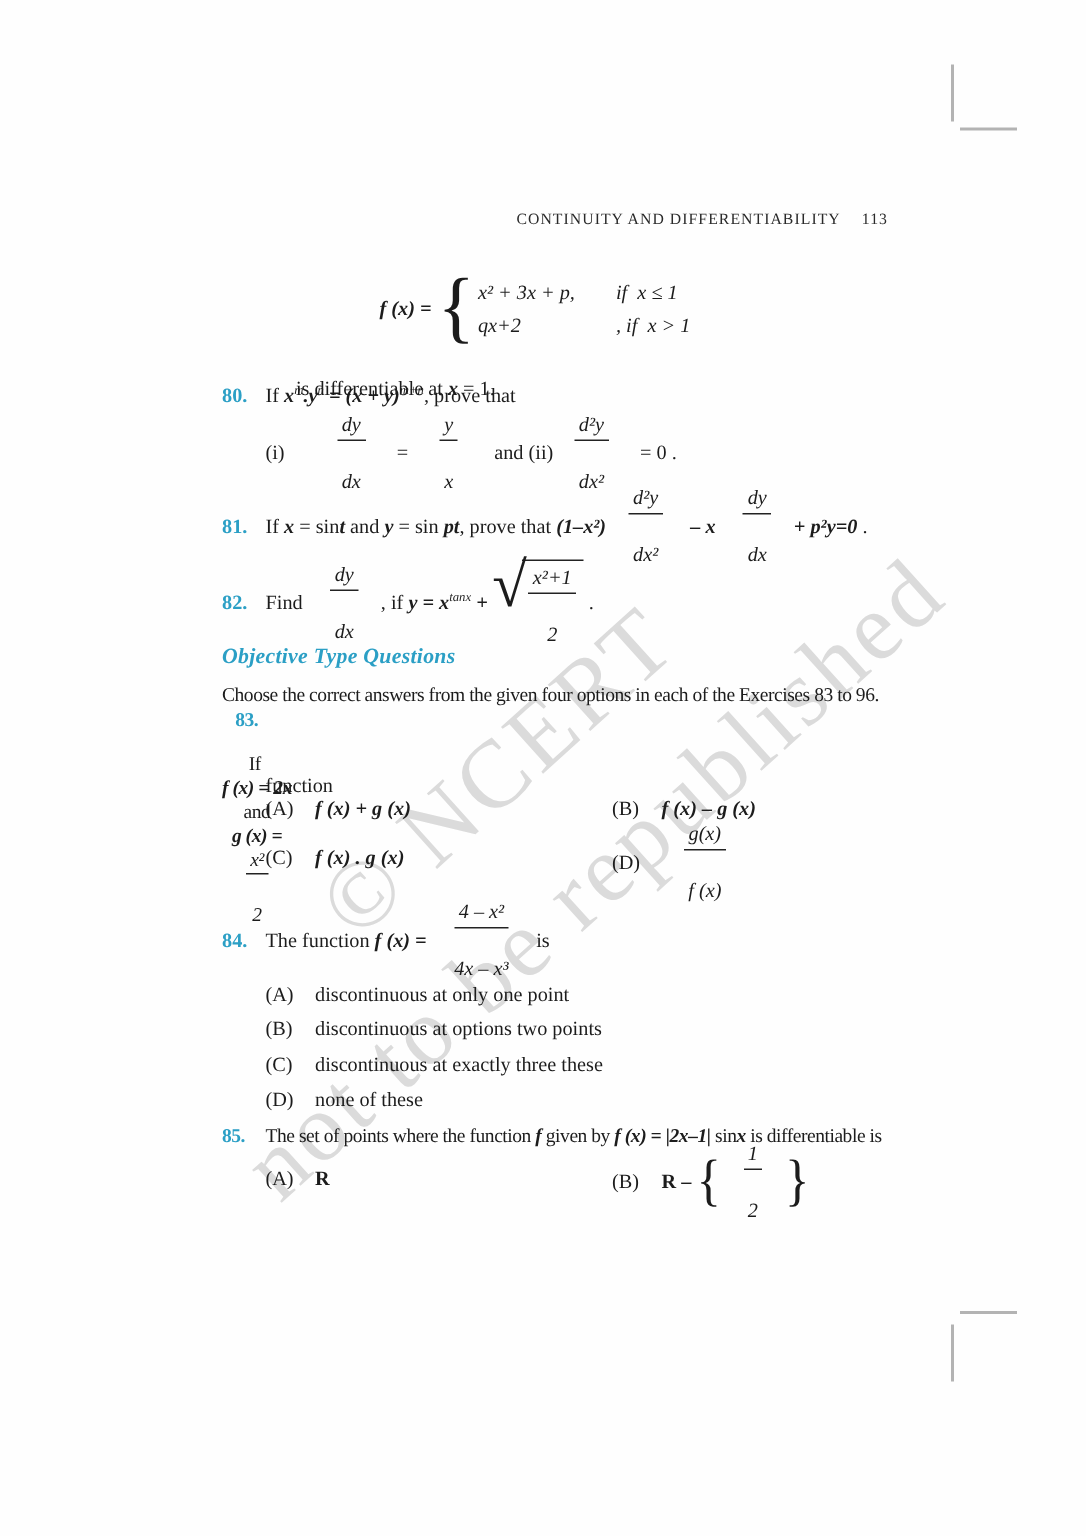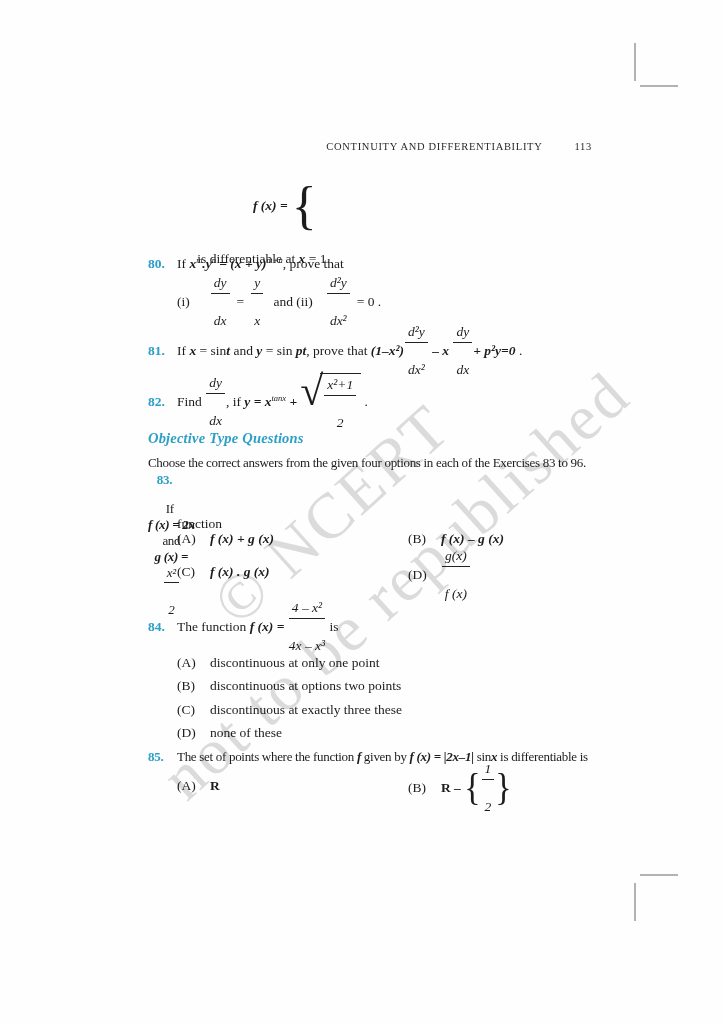--- a/index.html
+++ b/index.html
@@ -15,34 +15,34 @@
     position:absolute; left:-80px; top:452px; width:900px; height:210px;
     transform:rotate(-42deg); text-align:center; z-index:0;
     color:#dbdbdb; font-size:64px; line-height:96px; letter-spacing:3px;
     font-family:"Liberation Serif","DejaVu Serif",serif; white-space:nowrap;
   }
   .content { position:absolute; inset:0; z-index:1; }
   
   .mark { position:absolute; background:#b3b3b3; }
   
   .header {
-    position:absolute; top:141px; right:132px; display:flex; gap:32px;
+    position:absolute; top:141px; right:132px; display:flex; gap:14px;
     font-size:10.5px; letter-spacing:0.7px; color:#2a2a2a; align-items:center;
   }
   
   .line { position:absolute; display:flex; align-items:center; }
   .tline { position:absolute; white-space:pre; }
   .r { white-space:pre; }
   .m { white-space:pre; font-style:italic;font-weight:bold; }
   .bold { font-weight:bold; }
   .qnum { color:#2b9fc5; font-weight:bold; width:29px; flex:0 0 29px; white-space:pre; }
   sup.e { font-size:8.5px; font-style:italic; vertical-align:super; line-height:0; }
   .longline { font-size:13px; letter-spacing:-0.3px; }
   
-  .frac { display:inline-flex; flex-direction:column; align-items:center; font-style:italic; margin:0 1px; }
+  .frac { display:inline-flex; flex-direction:column; align-items:center; font-style:italic; margin:0 15px; }
   .frac .fn { padding:0 3px 1px; border-bottom:1.1px solid #222; line-height:1.2; white-space:pre; }
   .frac .fd { padding-top:19px; line-height:1.2; white-space:pre; }
   
   .pbrace { font-size:52px; line-height:48px; font-weight:400; transform:scaleY(1.02); margin:0 2px 0 4px; }
   .pcol { display:flex; flex-direction:column; gap:2px; }
   .prow { display:flex; line-height:20px; }
   .pexpr { width:92px; flex:0 0 92px; white-space:pre; font-style:italic; }
   .pcond { white-space:pre; font-style:italic; }
   
   .sqrt { display:inline-flex; align-items:flex-start; margin-left:3px; }
@@ -72,20 +72,30 @@
     <div class="mark" style="left:634px; top:883px; width:2px; height:38px;"></div>
 
     <div class="header">
       <span>CONTINUITY AND DIFFERENTIABILITY</span>
       <span>113</span>
     </div>
 
     <div class="line" style="left:253px; top:182px; height:48px;">
       <span class="m">f (x) =</span>
       <span class="pbrace">{</span>
+      <span class="pcol">
+        <span class="prow">
+          <span class="pexpr">x² + 3x + p,</span>
+          <span class="pcond">if  x ≤ 1</span>
+        </span>
+        <span class="prow">
+          <span class="pexpr">qx+2</span>
+          <span class="pcond">, if  x &gt; 1</span>
+        </span>
+      </span>
     </div>
     <div class="tline" style="left:177px; top:235px;">
       <span class="r">is differentiable at </span><span class="m">x</span><span class="r"> = 1.</span>
     </div>
 
     <div class="line" style="left:148px; top:256px;">
       <span class="qnum">80.</span>
       <span class="r">If </span>
       <span><span class="m">x</span><sup class="e">m</sup><span class="m">.</span><span class="m">y</span><sup class="e">n</sup><span class="m"> = (x + y)</span><sup class="e">m+n</sup></span>
       <span class="r">, prove that</span>

